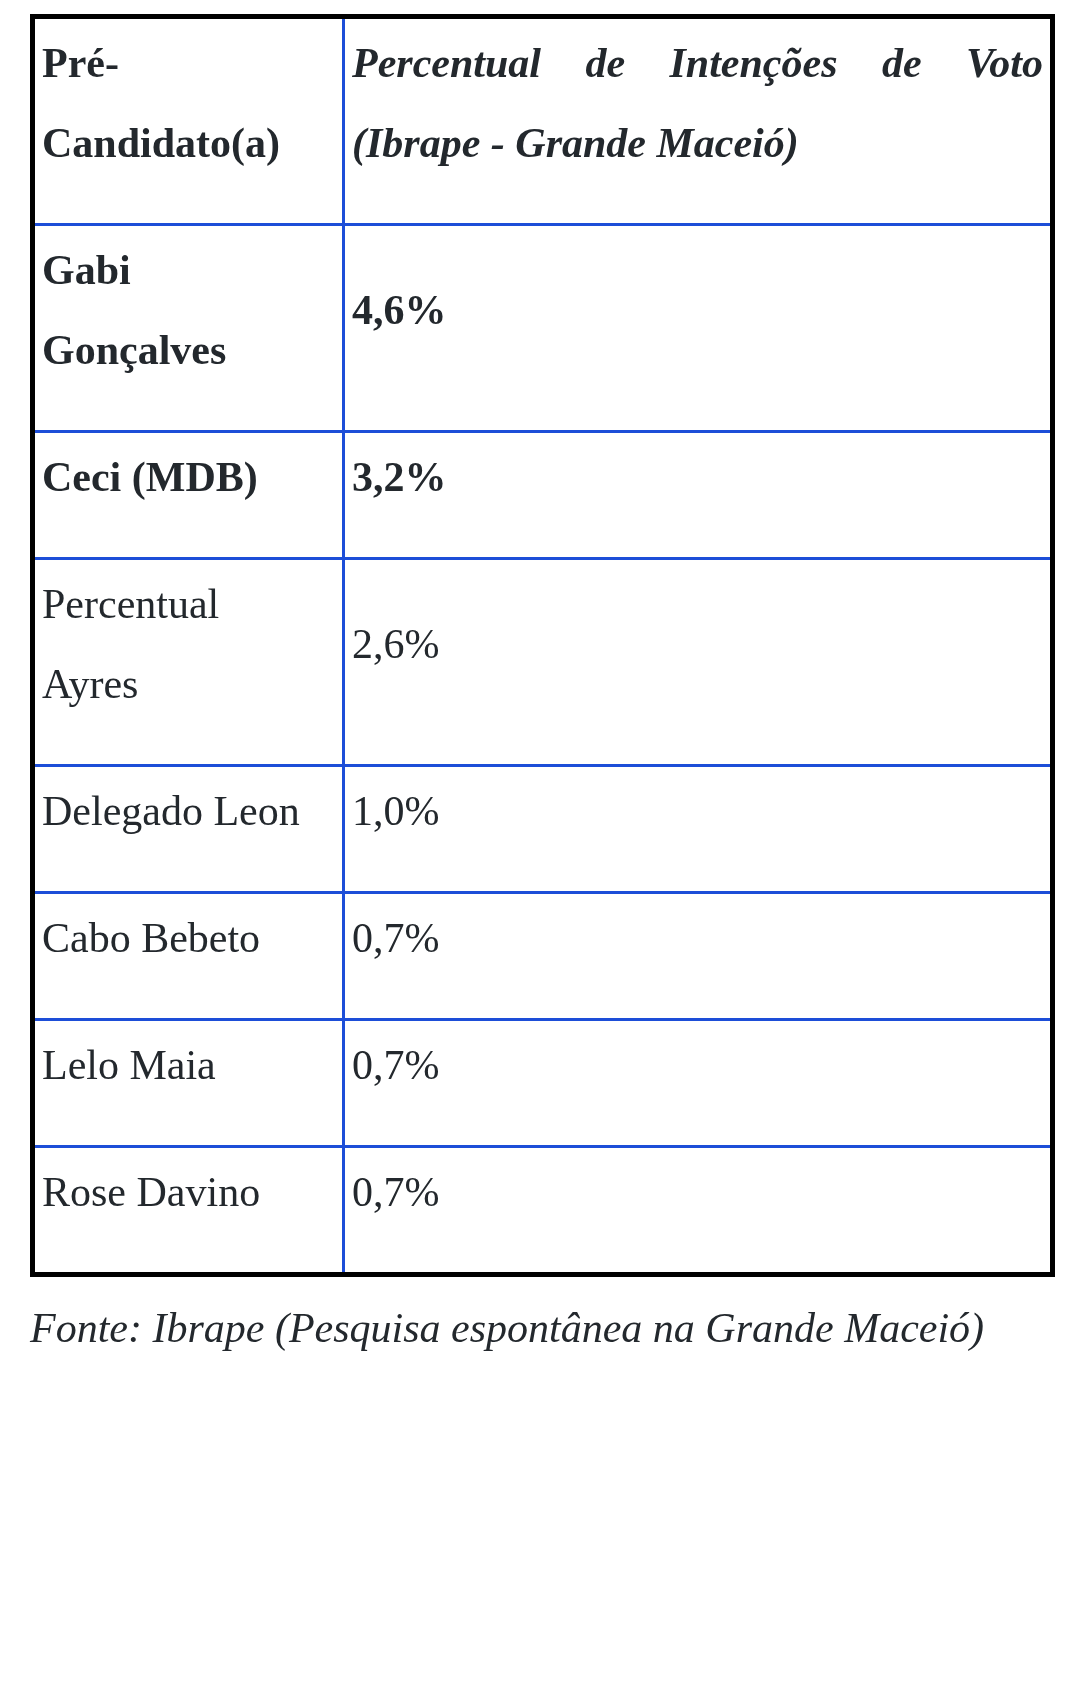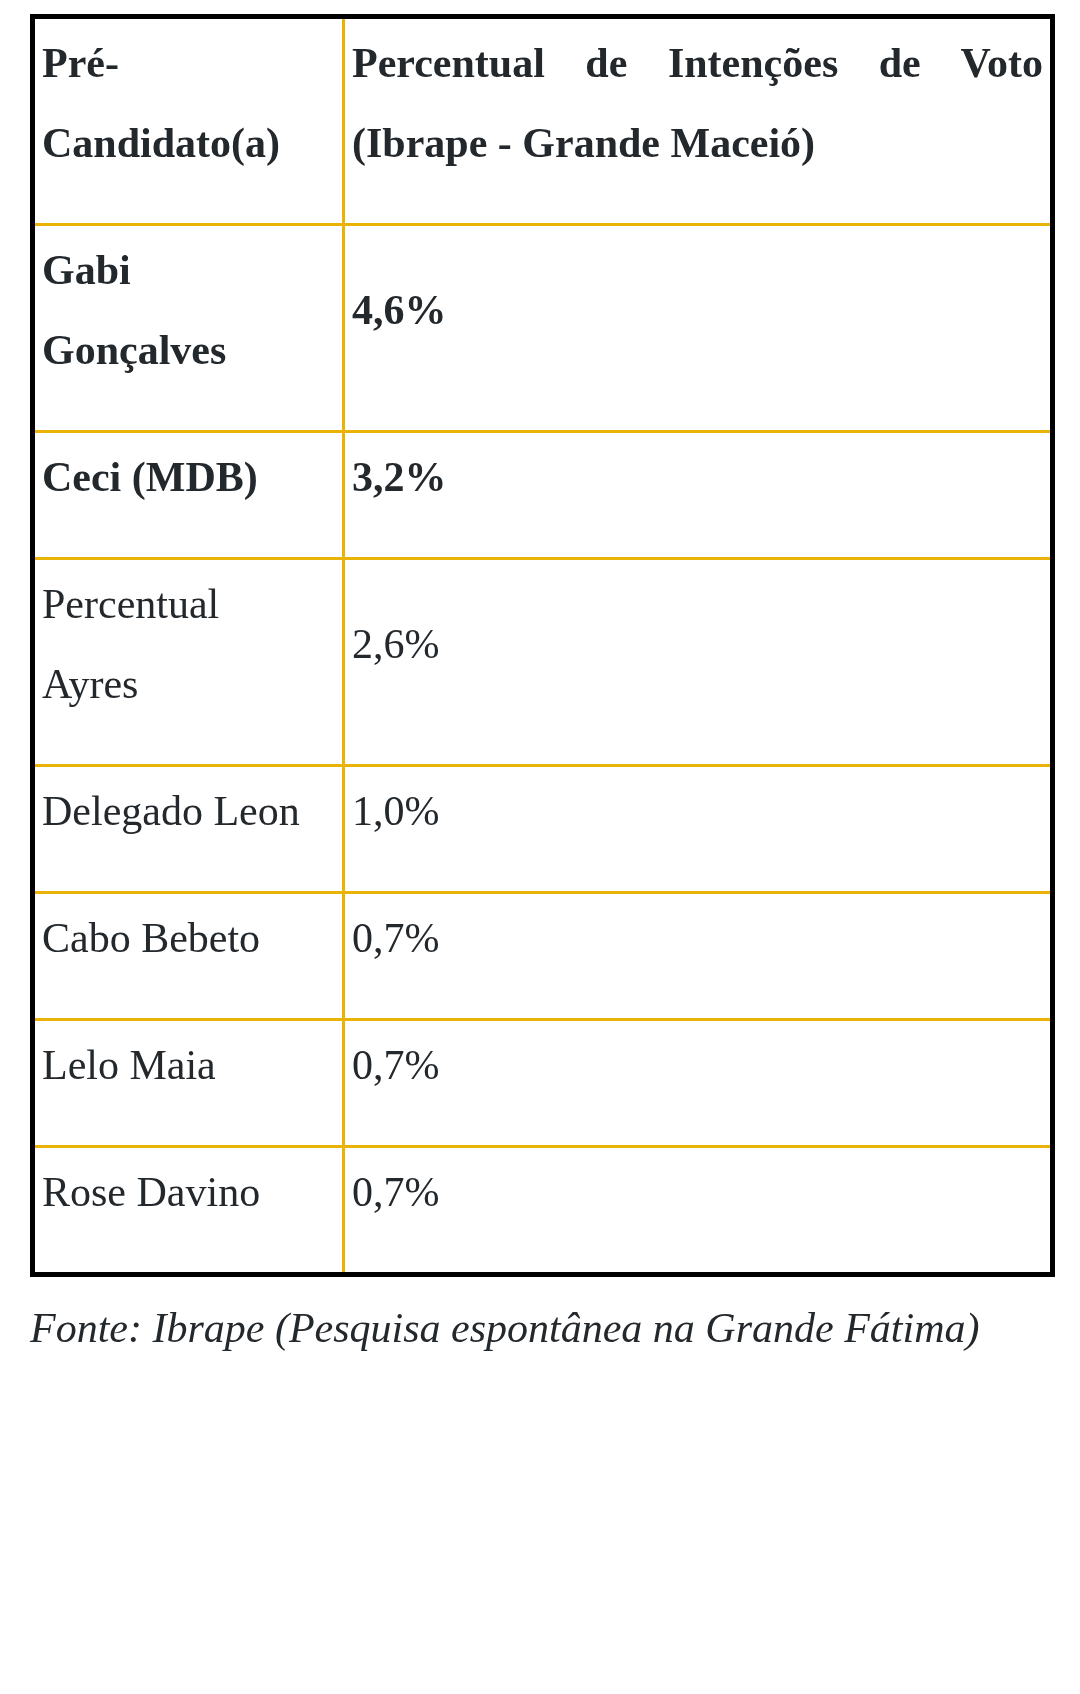--- a/index.html
+++ b/index.html
@@ -18,33 +18,33 @@
   }
   table.poll {
     width: 1020px;
     table-layout: fixed;
     border-collapse: collapse;
     border: 5px solid #000000;
   }
   col.c-name { width: 311px; }
   col.c-pct  { width: 709px; }
   th, td {
-    border: 3px solid #eab308;
+    border: 3px solid #1d4ed8;
     padding: 4px 7px;
     vertical-align: middle;
     text-align: left;
     font-weight: normal;
     overflow: hidden;
   }
   th p, td p {
     margin: 0 0 36px 0;
     line-height: 80px;
   }
   .candidate p { white-space: pre-line; }
-  .pct-header p { text-align: justify; }
+  .pct-header p { text-align: justify; font-style: italic; }
   tr.bold-row th, tr.bold-row td { font-weight: bold; }
   .source p {
     margin: 10px 0 0 0;
     width: 1020px;
     font-style: italic;
     line-height: 82px;
     text-align: justify;
   }
 </style>
 </head>
@@ -122,14 +122,14 @@
         <p>Rose Davino</p>
       </td>
       <td>
         <p>0,7%</p>
       </td>
     </tr>
   </tbody>
 </table>
 
 <div class="source">
-  <p>Fonte: Ibrape (Pesquisa espontânea na Grande Fátima)</p>
+  <p>Fonte: Ibrape (Pesquisa espontânea na Grande Maceió)</p>
 </div>
 
 </body></html>

